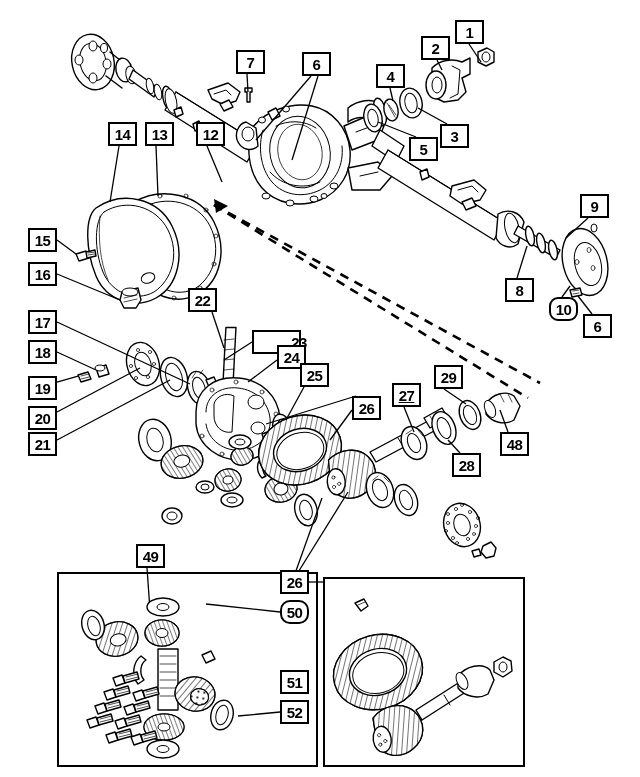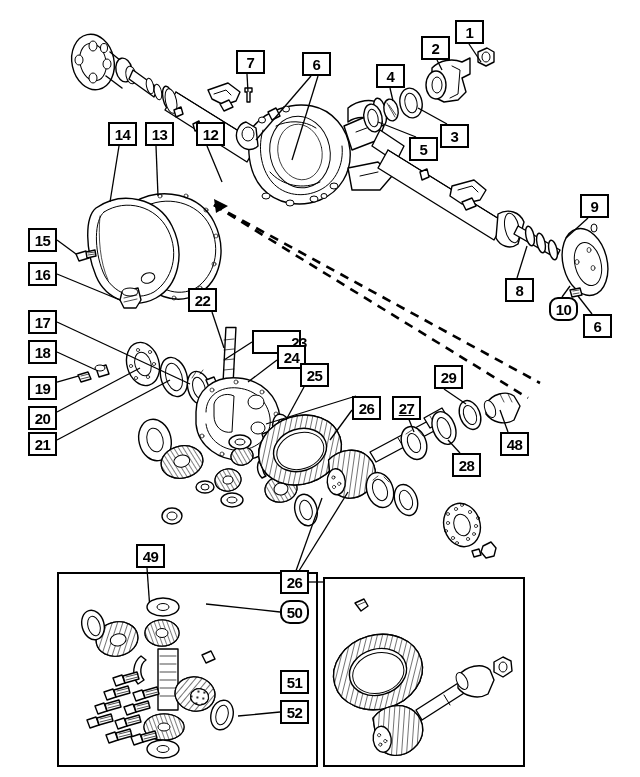--- a/index.html
+++ b/index.html
@@ -645,21 +645,21 @@
   <div class="callout w2" style="left:28px; top:310px;">17</div>
   <div class="callout w2" style="left:28px; top:340px;">18</div>
   <div class="callout w2" style="left:28px; top:376px;">19</div>
   <div class="callout w2" style="left:28px; top:406px;">20</div>
   <div class="callout w2" style="left:28px; top:432px;text-align:center;">21</div>
   <div class="callout w2" style="left:188px; top:288px;">22</div>
   <div class="callout w2" style="left:252px; top:330px;padding-left:45px;">23</div>
   <div class="callout w2" style="left:277px; top:345px;">24</div>
   <div class="callout w2" style="left:300px; top:363px;">25</div>
   <div class="callout w2" style="left:352px; top:396px;">26</div>
-  <div class="callout w2" style="left:392px; top:396px;text-decoration:underline;">27</div>
+  <div class="callout w2" style="left:392px; top:383px;text-decoration:underline;">27</div>
   <div class="callout w2" style="left:452px; top:453px;">28</div>
   <div class="callout w2" style="left:434px; top:365px;">29</div>
   <div class="callout w2" style="left:500px; top:432px;">48</div>
   <div class="callout w2" style="left:136px; top:544px;">49</div>
   <div class="callout w2" style="left:280px; top:570px;">26</div>
   <div class="callout w2" style="left:280px; top:600px;border-radius:10px;">50</div>
   <div class="callout w2" style="left:280px; top:670px;">51</div>
   <div class="callout w2" style="left:280px; top:700px;">52</div>
 
 </div>

